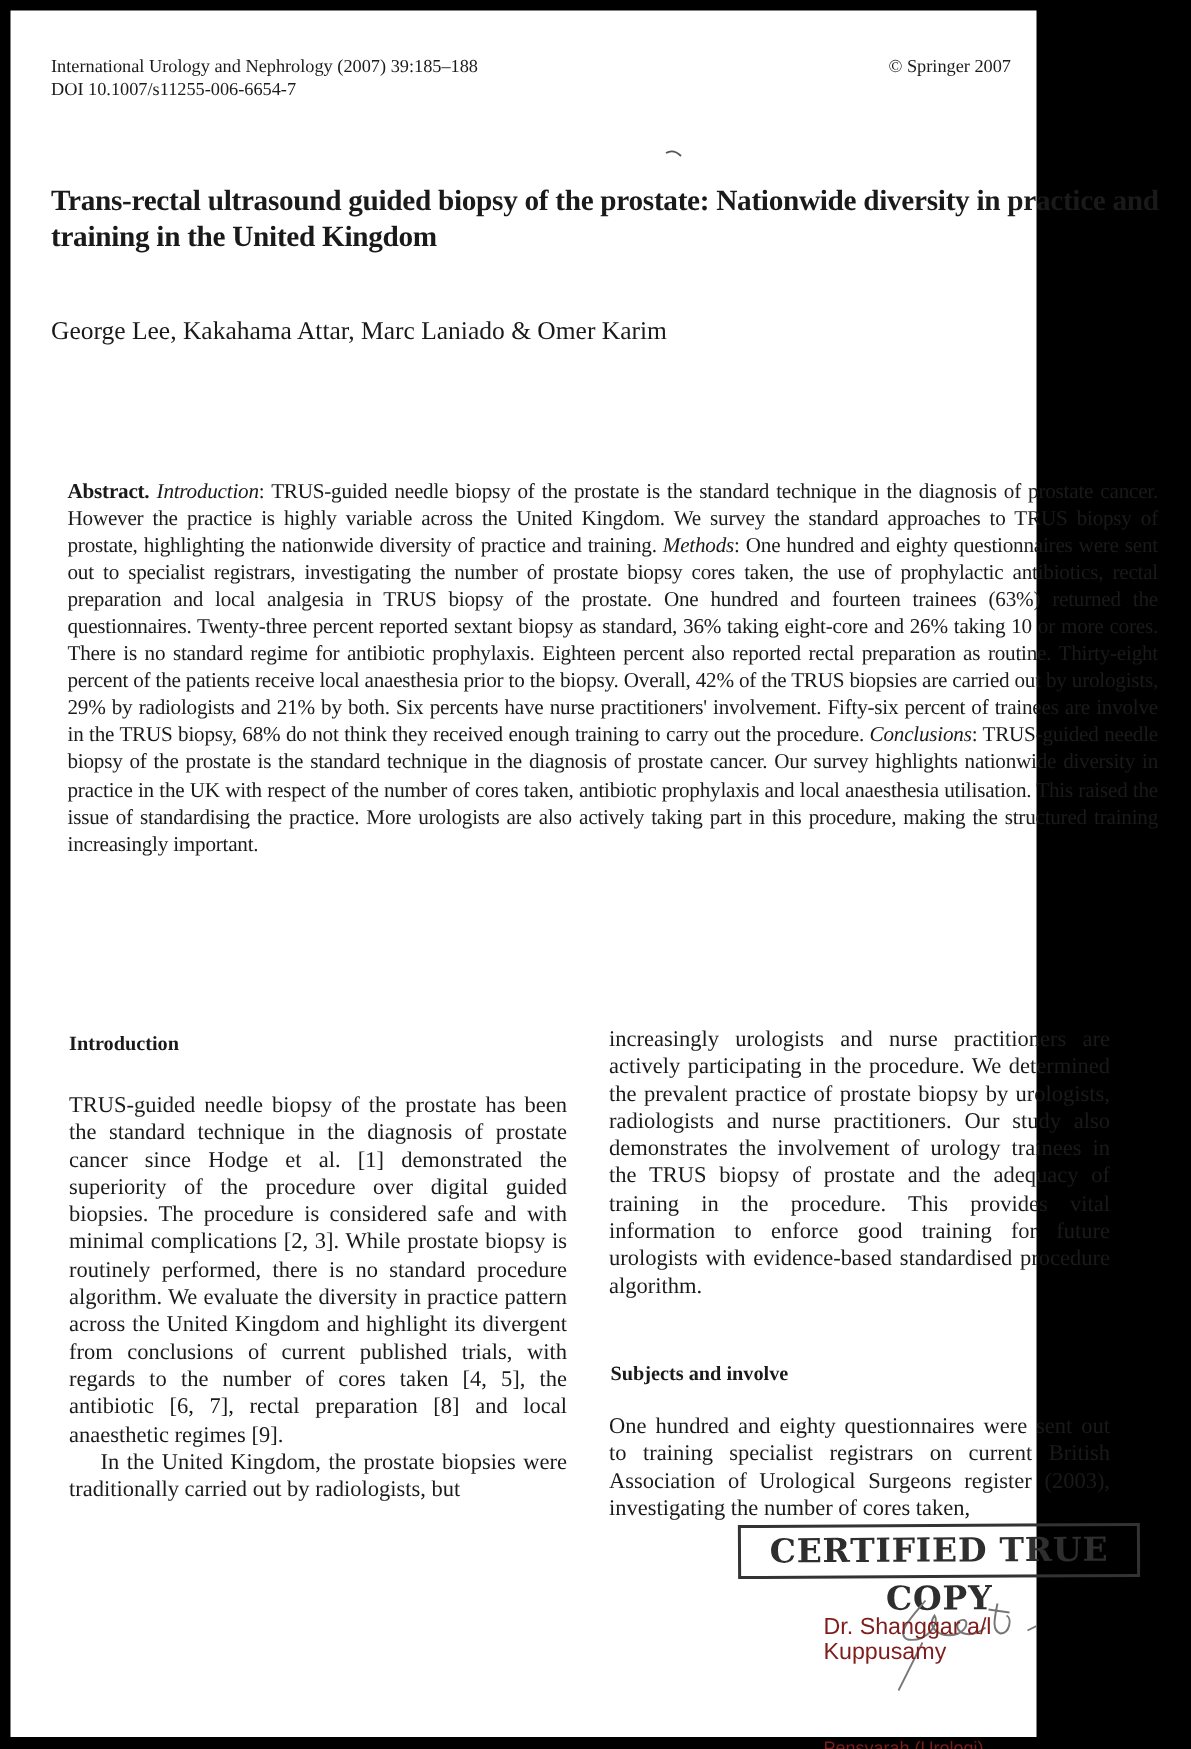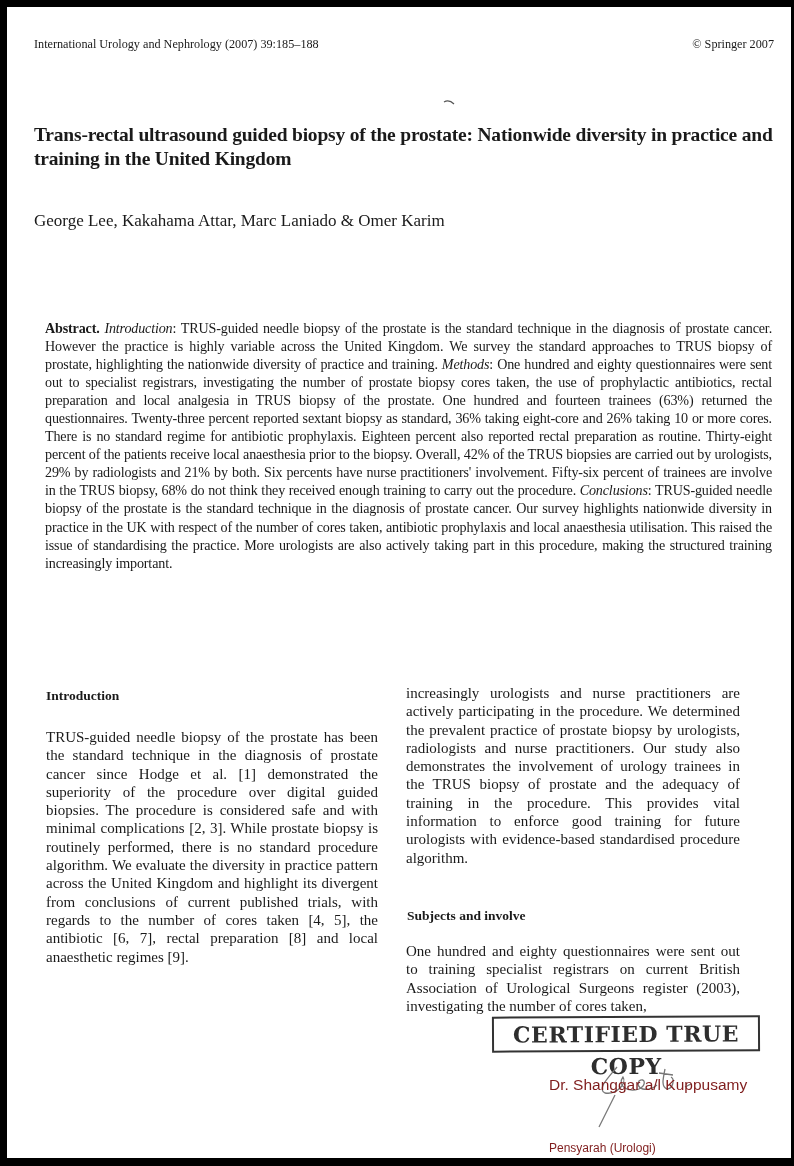--- a/index.html
+++ b/index.html
@@ -1,18 +1,18 @@
 <!DOCTYPE html>
 <html><head>
 <meta charset="utf-8">
 <style>
   html, body { margin: 0; padding: 0; }
   body { width: 794px; height: 1166px; background: #000; position: relative; overflow: hidden; }
   .page {
-    position: absolute; left: 7px; top: 7px; width: 784px; height: 1151px;
+    position: absolute; left: 7px; top: 7px; width: 684px; height: 1151px;
     background: #fff; color: #1a1a1a;
     font-family: "Liberation Serif", "DejaVu Serif", serif;
   }
   .abs { position: absolute; }
   .hdr { font-size: 12.2px; line-height: 15px; }
   .hdr-left { left: 27px; top: 30px; }
   .hdr-right { right: 17px; top: 30px; }
   .title {
     left: 27px; top: 116px; width: 740px;
     font-size: 19.5px; line-height: 24px; font-weight: bold; letter-spacing: -0.2px;
@@ -46,38 +46,40 @@
   .signature { left: 570px; top: 1052px; width: 170px; height: 70px; }
   .speck { left: 436px; top: 92px; }
 </style>
 </head>
 <body>
 
 <div class="page">
 
   <div class="abs hdr hdr-left">
     <div>International Urology and Nephrology (2007) 39:185–188</div>
+    <div>DOI 10.1007/s11255-006-6654-7</div>
   </div>
   <div class="abs hdr hdr-right">© Springer 2007</div>
 
   <svg class="abs speck" width="14" height="8">
     <path d="M1 3 Q6 0 11 5" stroke="#555" stroke-width="1.2" fill="none"></path>
   </svg>
 
   <div class="abs title">Trans-rectal ultrasound guided biopsy of the prostate: Nationwide diversity in practice and training in the United Kingdom</div>
   <div class="abs authors">George Lee, Kakahama Attar, Marc Laniado &amp; Omer Karim</div>
 
   <div class="abs abstract">
     <b>Abstract.</b>
     <i>Introduction</i><span>: TRUS-guided needle biopsy of the prostate is the standard technique in the diagnosis of prostate cancer. However the practice is highly variable across the United Kingdom. We survey the standard approaches to TRUS biopsy of prostate, highlighting the nationwide diversity of practice and training. </span><i>Methods</i><span>: One hundred and eighty questionnaires were sent out to specialist registrars, investigating the number of prostate biopsy cores taken, the use of prophylactic antibiotics, rectal preparation and local analgesia in TRUS biopsy of the prostate. One hundred and fourteen trainees (63%) returned the questionnaires. Twenty-three percent reported sextant biopsy as standard, 36% taking eight-core and 26% taking 10 or more cores. There is no standard regime for antibiotic prophylaxis. Eighteen percent also reported rectal preparation as routine. Thirty-eight percent of the patients receive local anaesthesia prior to the biopsy. Overall, 42% of the TRUS biopsies are carried out by urologists, 29% by radiologists and 21% by both. Six percents have nurse practitioners' involvement. Fifty-six percent of trainees are involve in the TRUS biopsy, 68% do not think they received enough training to carry out the procedure. </span><i>Conclusions</i><span>: TRUS-guided needle biopsy of the prostate is the standard technique in the diagnosis of prostate cancer. Our survey highlights nationwide diversity in practice in the UK with respect of the number of cores taken, antibiotic prophylaxis and local anaesthesia utilisation. This raised the issue of standardising the practice. More urologists are also actively taking part in this procedure, making the structured training increasingly important.</span>
   </div>
 
   <div class="abs sec-head intro-head">Introduction</div>
   <div class="abs col col-left">
     <span>TRUS-guided needle biopsy of the prostate has been the standard technique in the diagnosis of prostate cancer since Hodge et al. [1] demonstrated the superiority of the procedure over digital guided biopsies. The procedure is considered safe and with minimal complications [2, 3]. While prostate biopsy is routinely performed, there is no standard procedure algorithm. We evaluate the diversity in practice pattern across the United Kingdom and highlight its divergent from conclusions of current published trials, with regards to the number of cores taken [4, 5], the antibiotic [6, 7], rectal preparation [8] and local anaesthetic regimes [9].</span>
+    <span class="indent">In the United Kingdom, the prostate biopsies were traditionally carried out by radiologists, but</span>
   </div>
 
   <div class="abs col col-right">increasingly urologists and nurse practitioners are actively participating in the procedure. We determined the prevalent practice of prostate biopsy by urologists, radiologists and nurse practitioners. Our study also demonstrates the involvement of urology trainees in the TRUS biopsy of prostate and the adequacy of training in the procedure. This provides vital information to enforce good training for future urologists with evidence-based standardised procedure algorithm.</div>
 
   <div class="abs sec-head sm-head">Subjects and involve</div>
   <div class="abs col sm-body">One hundred and eighty questionnaires were sent out to training specialist registrars on current British Association of Urological Surgeons register (2003), investigating the number of cores taken,</div>
 
   <div class="abs stamp">CERTIFIED TRUE COPY</div>
 
   <svg class="abs signature" viewBox="0 0 170 70">

